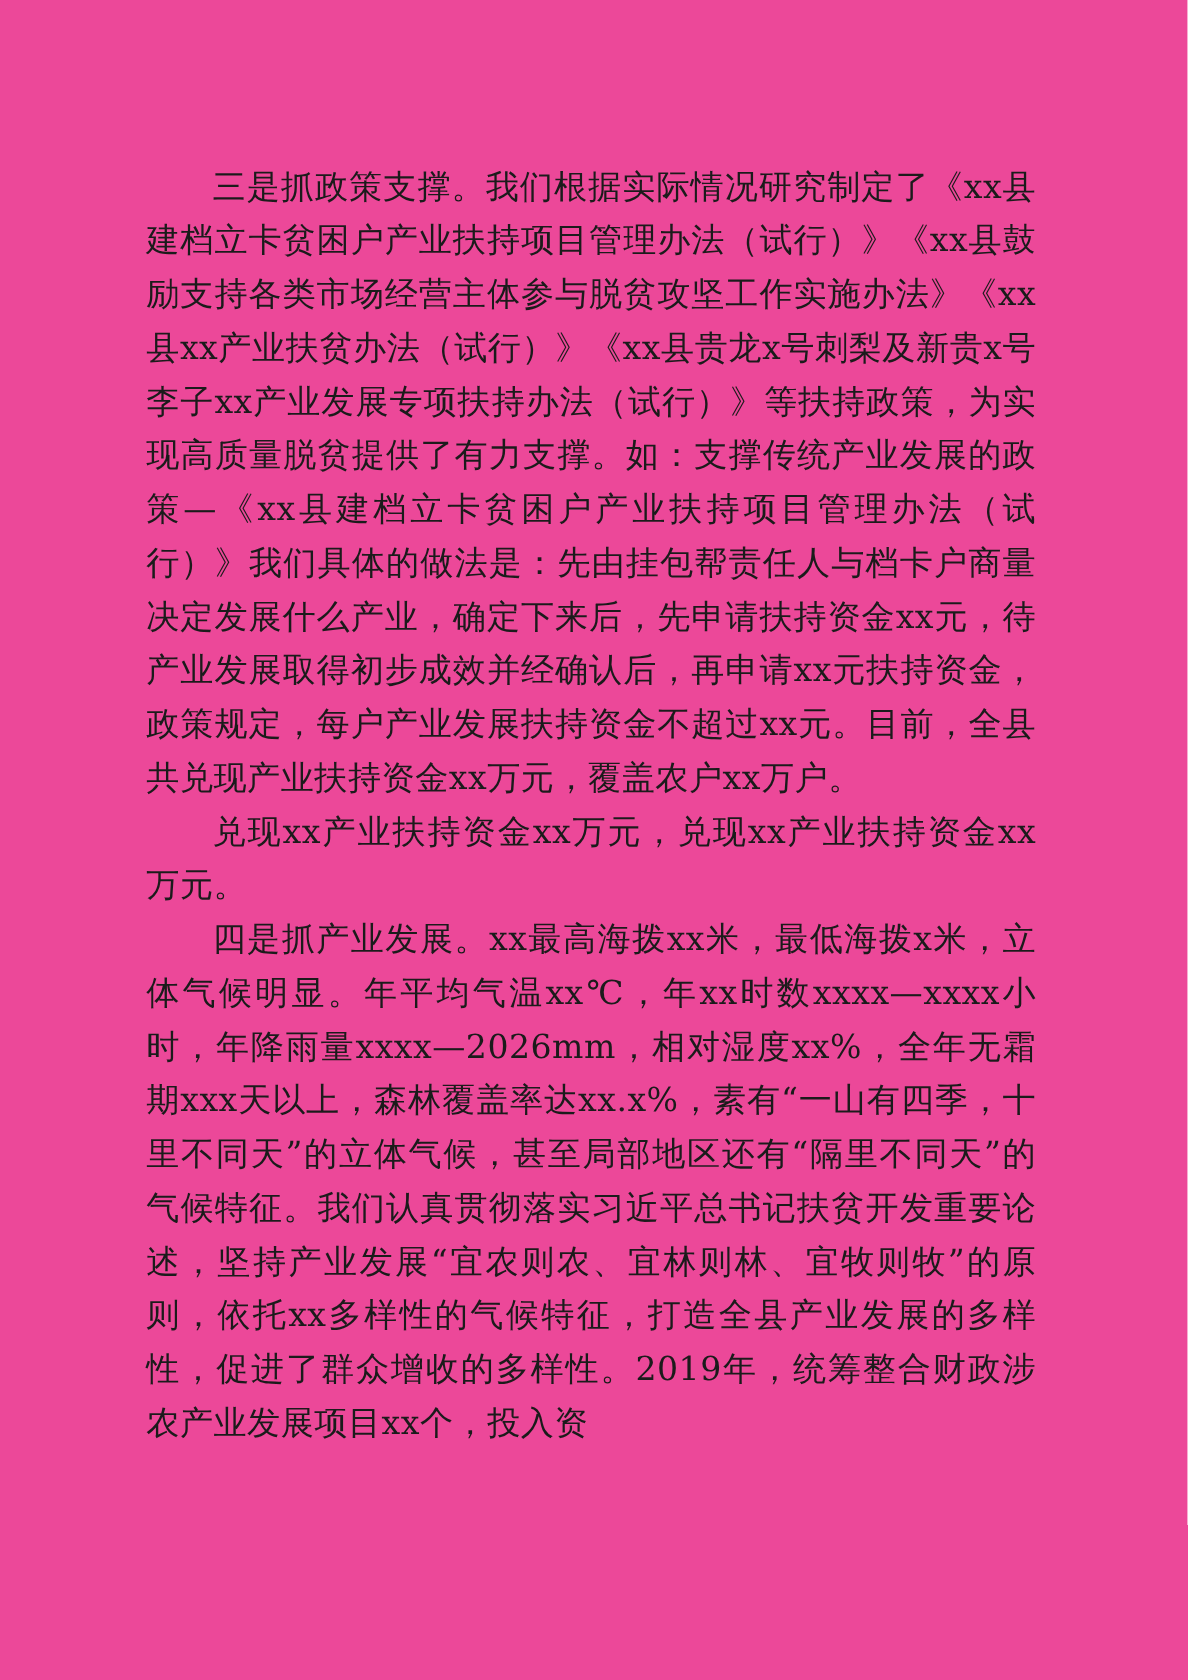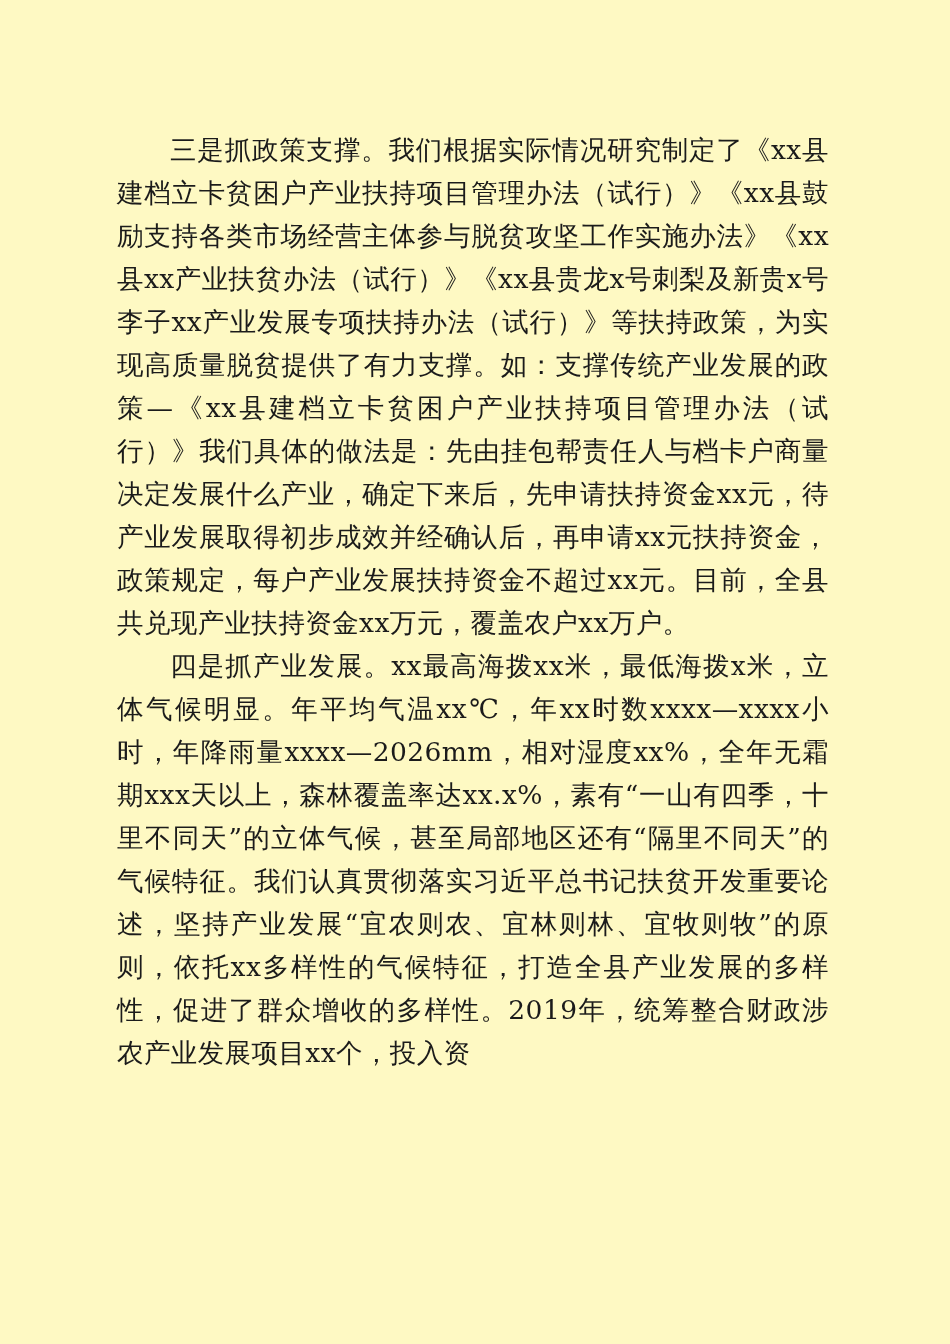--- a/index.html
+++ b/index.html
@@ -5,21 +5,21 @@
 <style>
   html, body {
     margin: 0;
     padding: 0;
     background: #ffffff;
   }
   .page {
     position: relative;
     width: 950px;
     height: 1344px;
-    background: #fef9c3;
+    background: #ec4899;
     overflow: hidden;
     box-sizing: border-box;
   }
   .doc-body {
     position: absolute;
     left: 117px;
     top: 128px;
     width: 712px;
   }
   .para {
@@ -42,17 +42,18 @@
   }
 </style>
 </head>
 <body>
 
 <div class="page">
   <div class="doc-body">
 
     <p class="para">三是抓政策支撑。我们根据实际情况研究制定了《xx县建档立卡贫困户产业扶持项目管理办法（试行）》《xx县鼓励支持各类市场经营主体参与脱贫攻坚工作实施办法》《xx县xx产业扶贫办法（试行）》《xx县贵龙x号刺梨及新贵x号李子xx产业发展专项扶持办法（试行）》等扶持政策，为实现高质量脱贫提供了有力支撑。如：支撑传统产业发展的政策—《xx县建档立卡贫困户产业扶持项目管理办法（试行）》我们具体的做法是：先由挂包帮责任人与档卡户商量决定发展什么产业，确定下来后，先申请扶持资金xx元，待产业发展取得初步成效并经确认后，再申请xx元扶持资金，政策规定，每户产业发展扶持资金不超过xx元。目前，全县共兑现产业扶持资金xx万元，覆盖农户xx万户。</p>
 
+    <p class="para">兑现xx产业扶持资金xx万元，兑现xx产业扶持资金xx万元。</p>
 
     <p class="para">四是抓产业发展。xx最高海拨xx米，最低海拨x米，立体气候明显。年平均气温xx℃，年xx时数xxxx—xxxx小时，年降雨量xxxx—2026mm，相对湿度xx%，全年无霜期xxx天以上，森林覆盖率达xx.x%，素有“一山有四季，十里不同天”的立体气候，甚至局部地区还有“隔里不同天”的气候特征。我们认真贯彻落实习近平总书记扶贫开发重要论述，坚持产业发展“宜农则农、宜林则林、宜牧则牧”的原则，依托xx多样性的气候特征，打造全县产业发展的多样性，促进了群众增收的多样性。2019年，统筹整合财政涉农产业发展项目xx个，投入资</p>
 
   </div>
 </div>
 
 </body></html>

